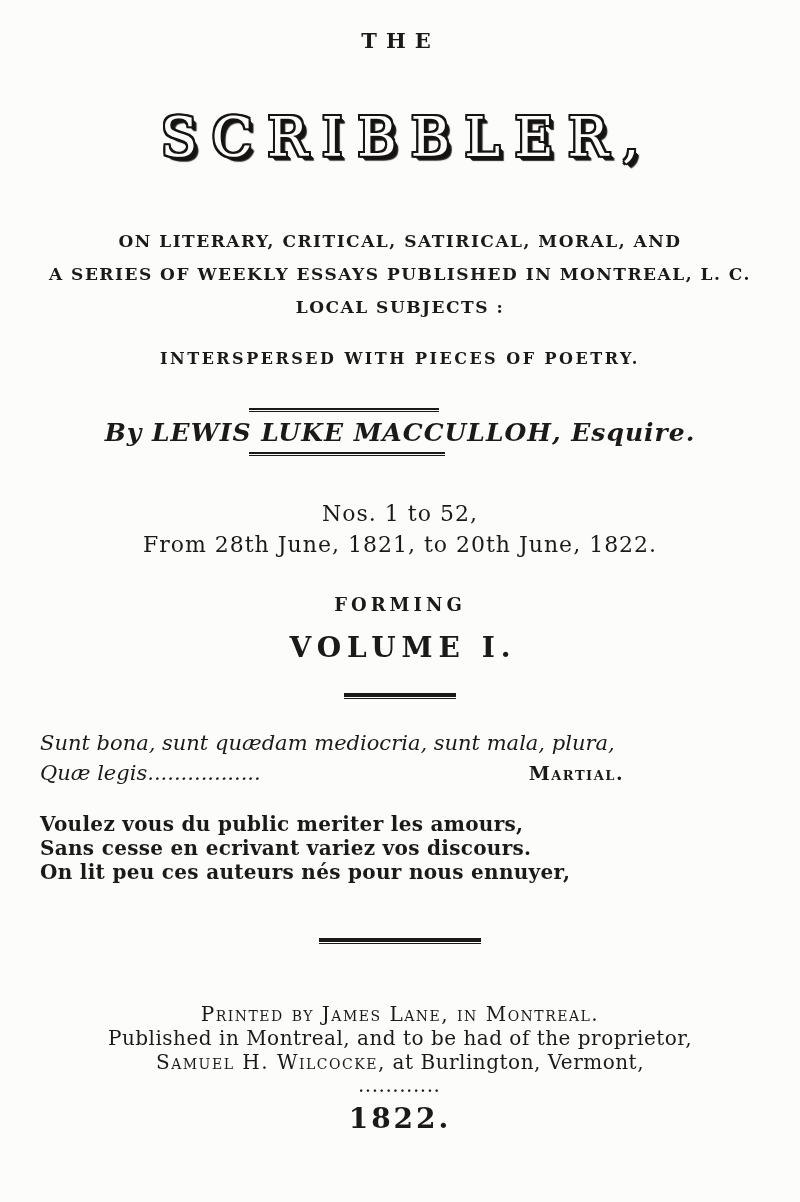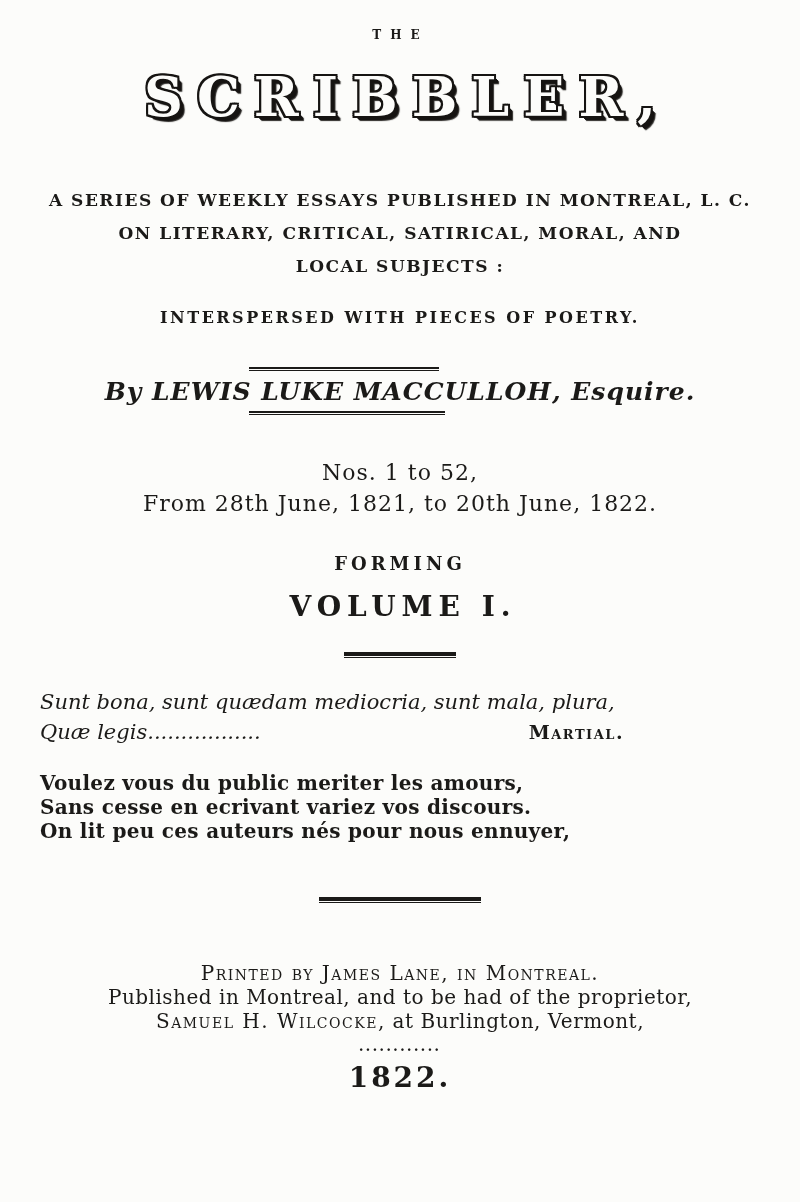--- a/index.html
+++ b/index.html
@@ -10,29 +10,29 @@
   }
   .page {
     position: relative;
     width: 800px; height: 1202px;
     padding-top: 28px;
     color: #1b1a18;
     font-family: "DejaVu Serif", serif;
     text-align: center;
   }
   .the {
-    font-size: 12px;
+    font-size: 21px;
     font-weight: bold;
     letter-spacing: 9px;
     padding-left: 1px;
   }
   .main-title {
-    margin-top: 24px;
+    margin-top: 54px;
     font-size: 54px;
-    font-weight: bold;
+    font-weight: normal;
     letter-spacing: 14px;
     padding-left: 14px;
     line-height: 1.15;
     color: #fcfcfa;
     text-shadow:
       -2px -2px 0 #161412, 2px -2px 0 #161412,
       -2px  2px 0 #161412, 2px  2px 0 #161412,
       -2px  0   0 #161412, 2px  0   0 #161412,
        0   -2px 0 #161412, 0    2px 0 #161412,
        3px  3px 0 #161412, 4px  4px 0 #161412,
@@ -140,22 +140,22 @@
 </head>
 <body>
 
 <div class="page">
 
   <div class="the">THE</div>
 
   <div class="main-title">SCRIBBLER,</div>
 
   <div class="subtitle">
+    <div>ON LITERARY, CRITICAL, SATIRICAL, MORAL, AND</div>
     <div>A SERIES OF WEEKLY ESSAYS PUBLISHED IN MONTREAL, L. C.</div>
-    <div>ON LITERARY, CRITICAL, SATIRICAL, MORAL, AND</div>
     <div>LOCAL SUBJECTS :</div>
   </div>
 
   <div class="poetry-note">INTERSPERSED WITH PIECES OF POETRY.</div>
 
   <div class="rule rule-thin rule-byline-top"></div>
 
   <div class="byline">By LEWIS LUKE MACCULLOH, Esquire.</div>
 
   <div class="rule rule-thin rule-byline-bottom"></div>

